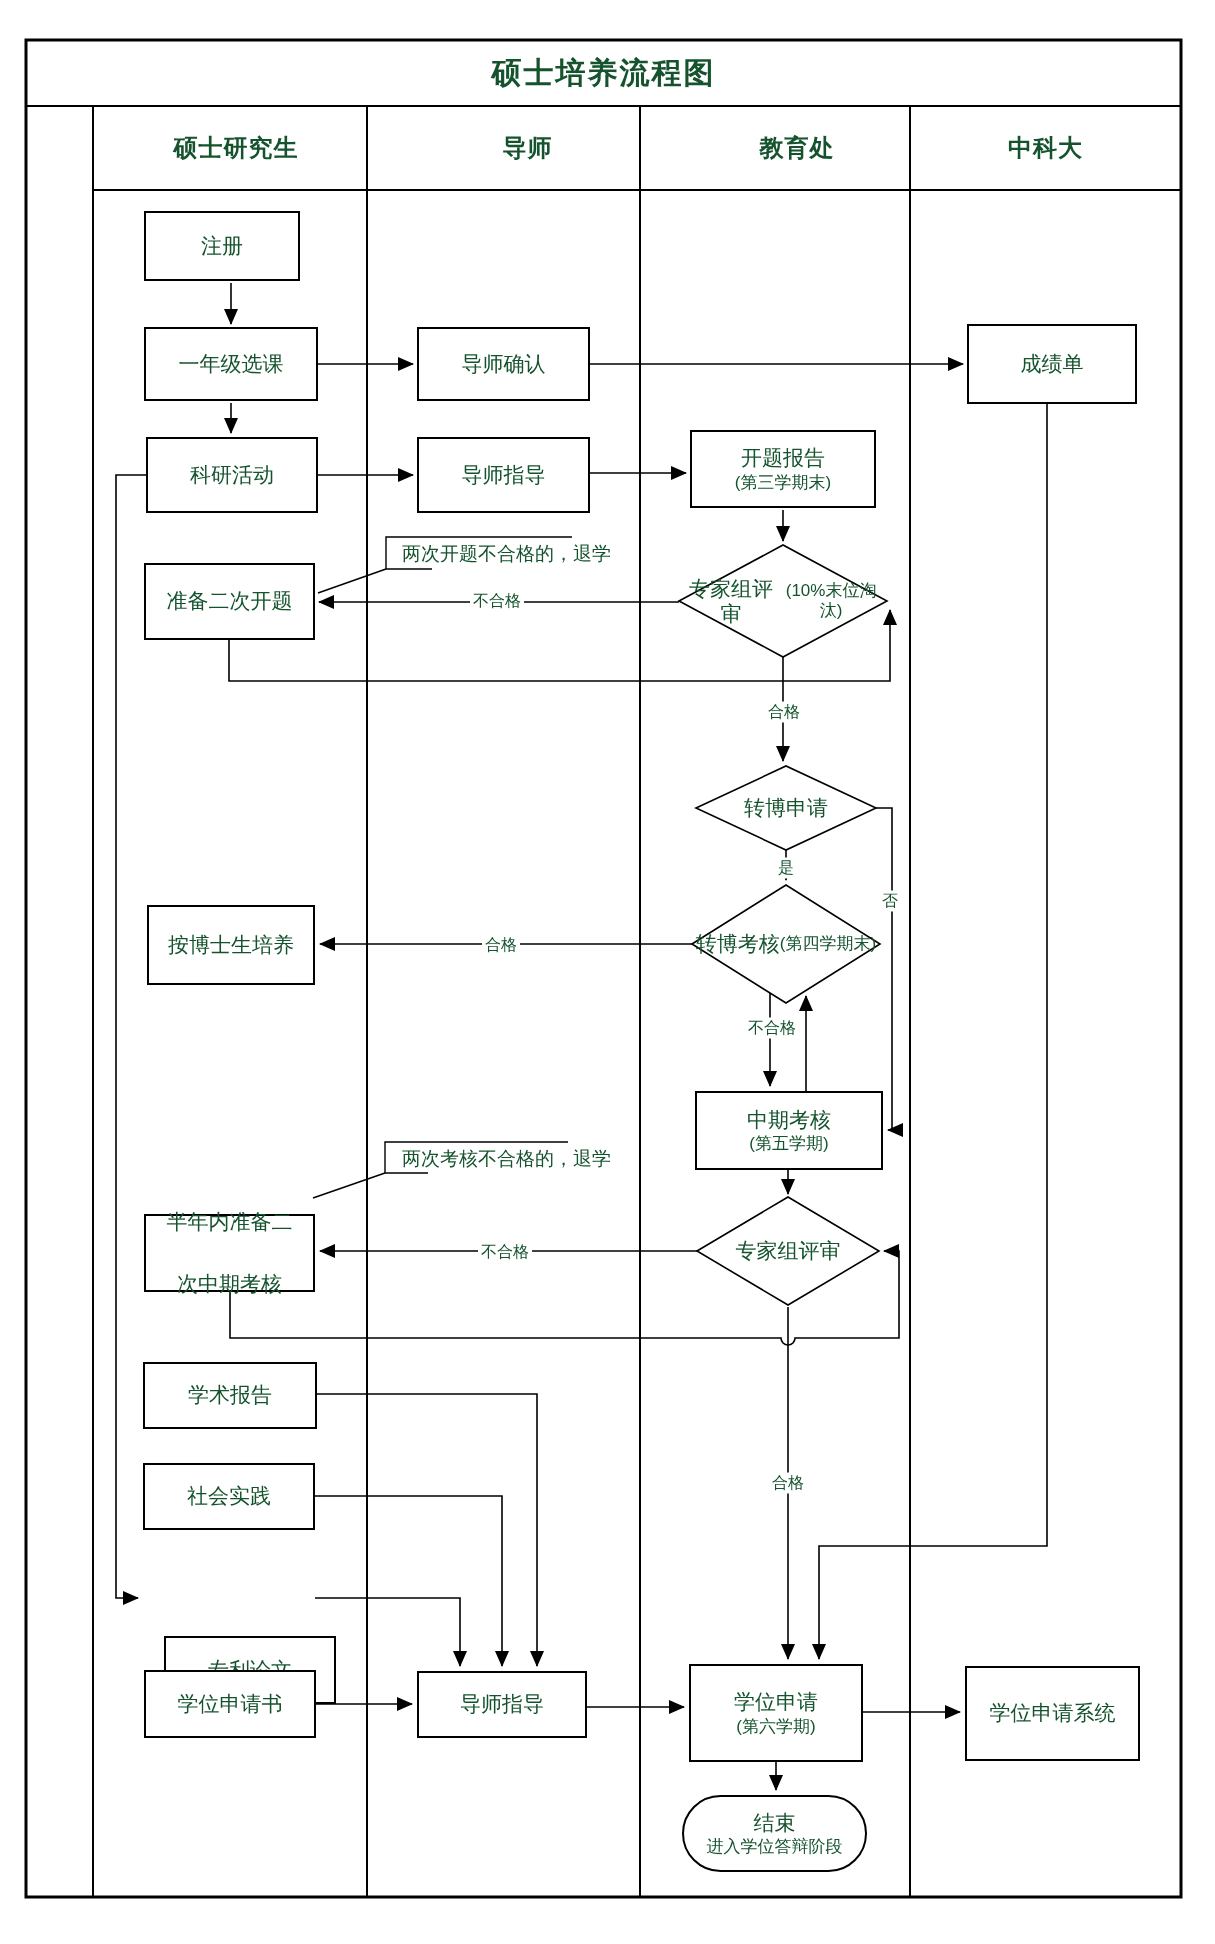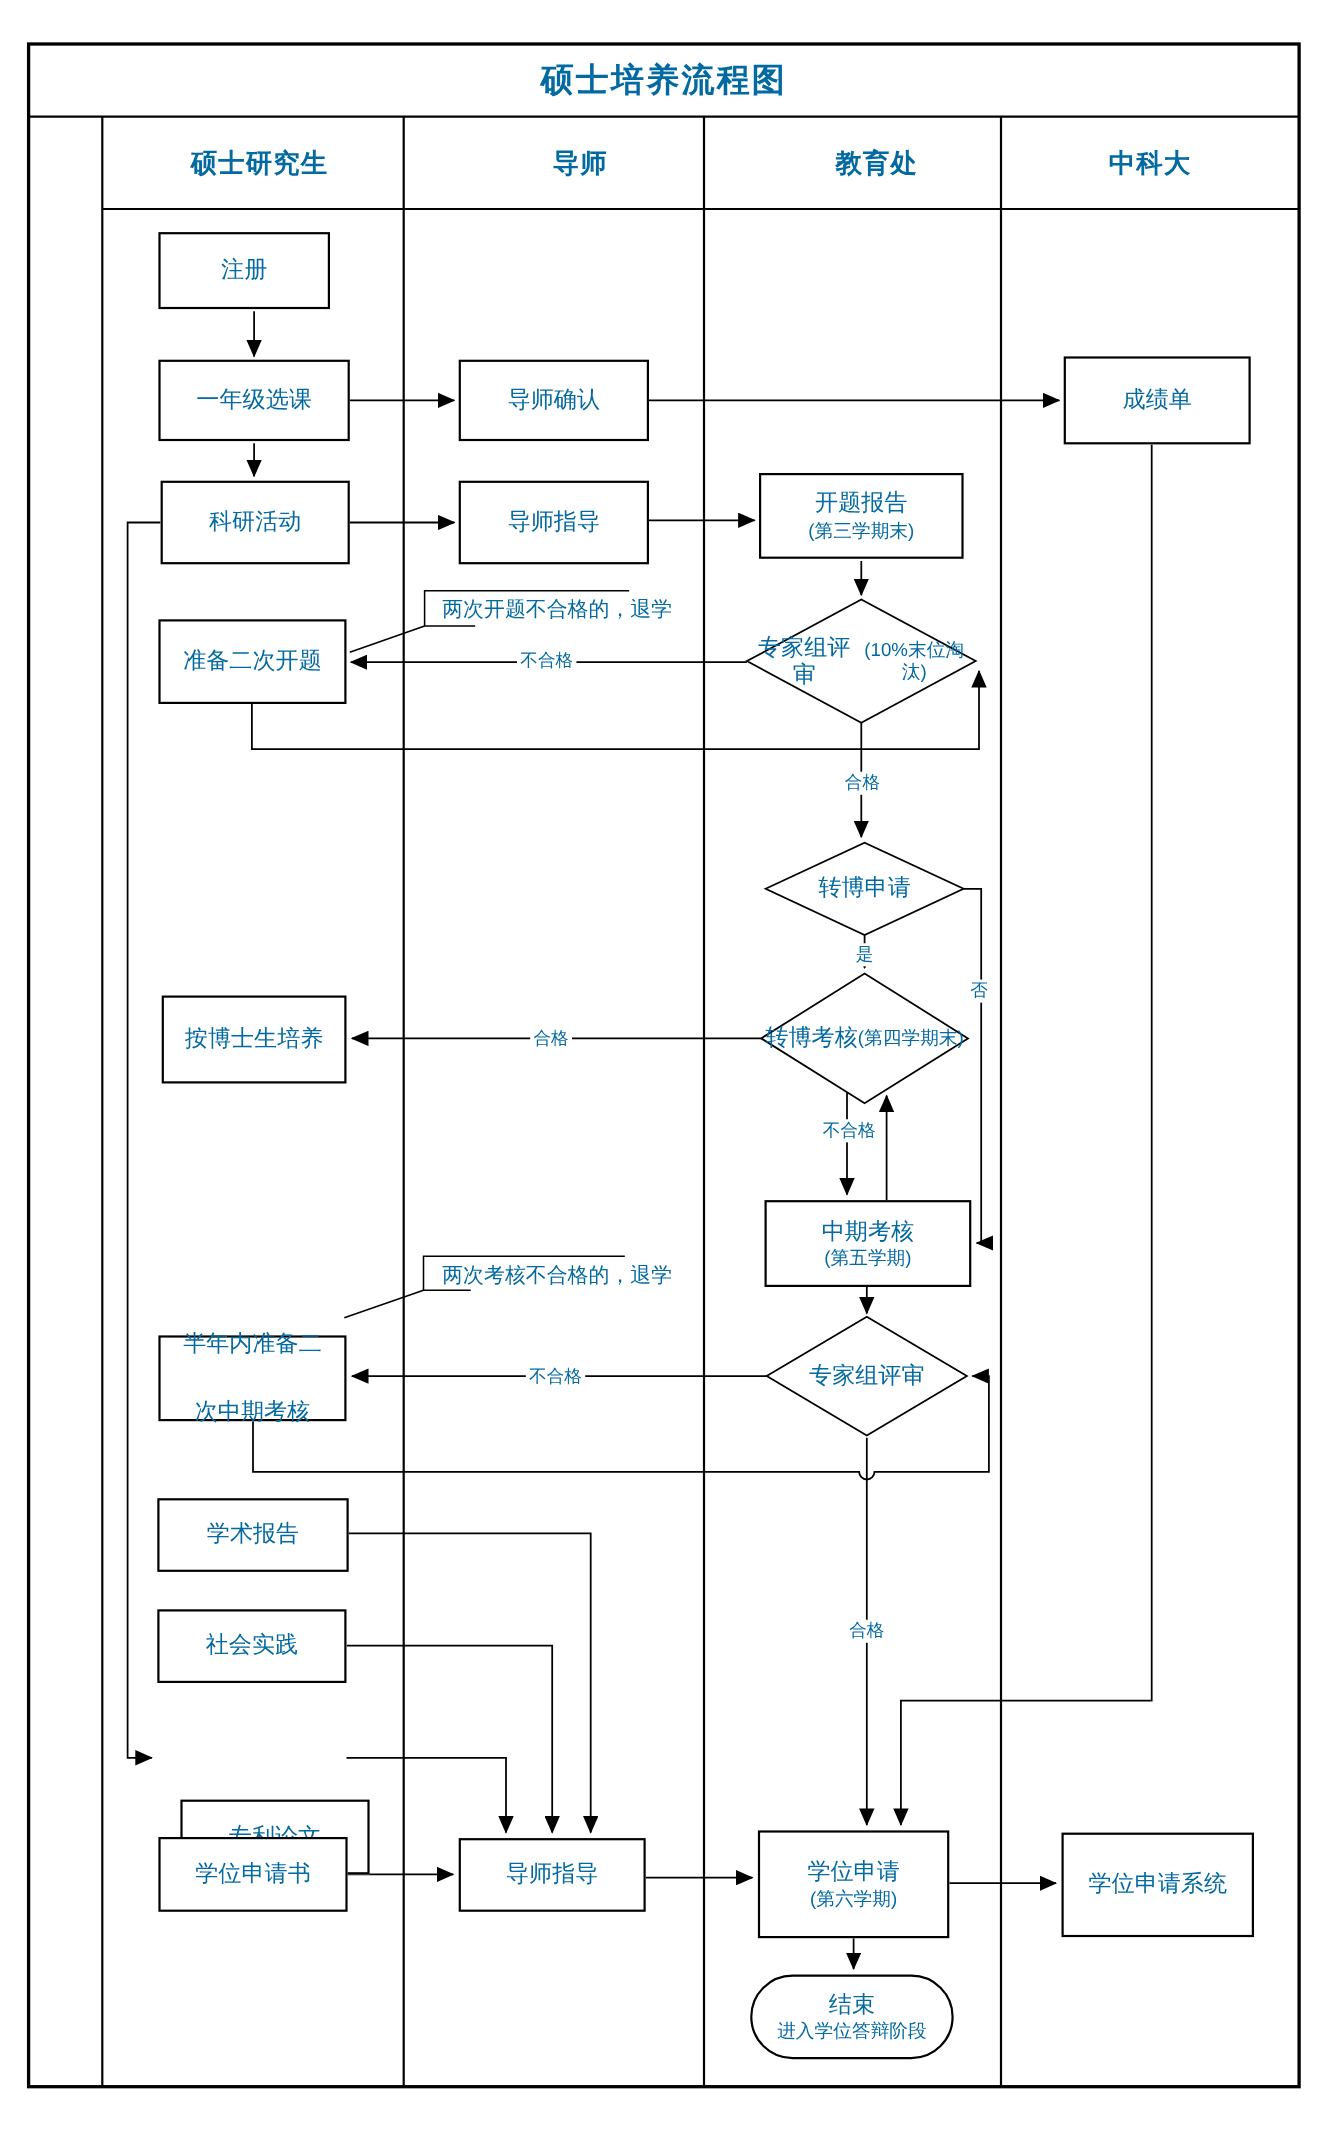--- a/index.html
+++ b/index.html
@@ -1,18 +1,18 @@
 <!DOCTYPE html>
 <html><head>
 <meta charset="utf-8">
 <style>
   html,body{margin:0;padding:0;background:#fff;}
   #stage{
     position:relative;width:1215px;height:1944px;background:#fff;
-    font-family:"Liberation Sans","DejaVu Sans",sans-serif;color:#0369a1;
+    font-family:"Liberation Sans","DejaVu Sans",sans-serif;color:#14532d;
     overflow:hidden;
   }
   #wires{position:absolute;left:0;top:0;z-index:0;}
   .title{
     position:absolute;left:26px;top:40px;width:1155px;height:66px;
     display:flex;align-items:center;justify-content:center;
     font-size:30px;font-weight:bold;letter-spacing:2px;z-index:2;
   }
   .lanehdr{
     position:absolute;top:106px;height:84px;display:flex;align-items:center;

